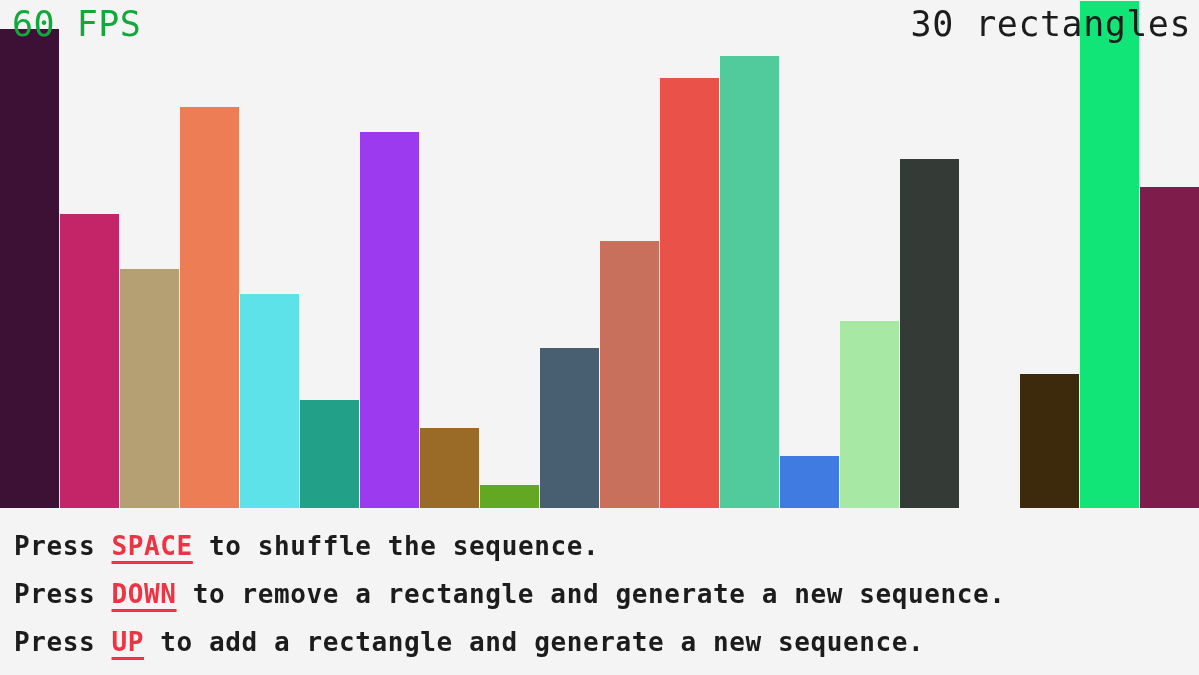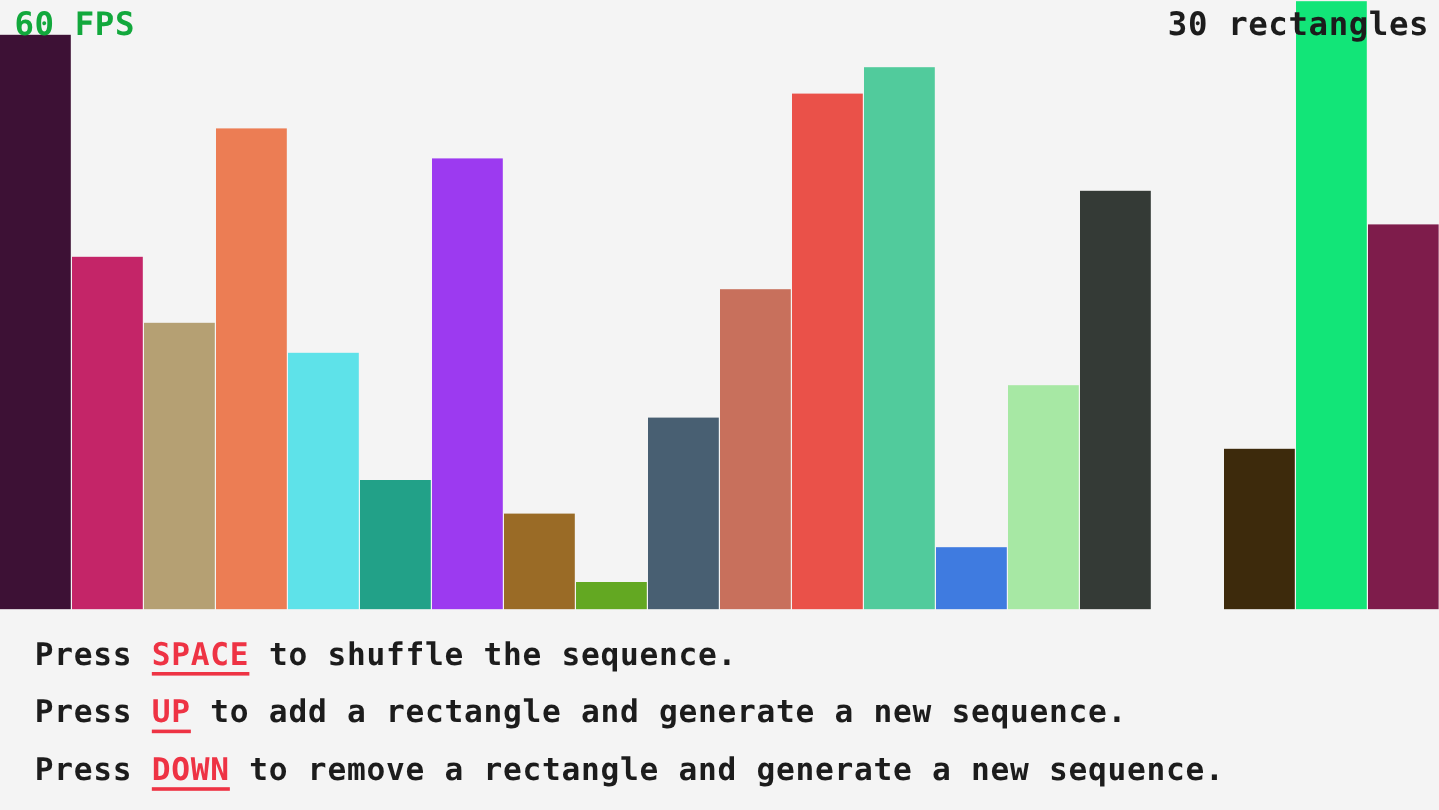--- a/index.html
+++ b/index.html
@@ -32,46 +32,46 @@
   }
   .bar {
     position: absolute;
     bottom: 0;
   }
 
   
   .hud {
     position: absolute;
     top: 7px;
-    font-size: 27px;
+    font-size: 35px;
     line-height: 1;
     letter-spacing: 0.5px;
     font-family: "DejaVu Sans Mono", "Liberation Mono", monospace;
-    font-weight: 700;
+    font-weight: 400;
     white-space: pre;
     text-align: right;
   }
   #fps-counter {
     left: 12px;
     color: #12a83c;
   }
   #rect-count {
     right: 8px;
     color: #1c1c1c;
   }
 
   
   #instructions {
     position: absolute;
     left: 0;
     top: 508px;
     width: 1199px;
     height: 167px;
     background: #f4f4f4;
-    padding: 14px 0 0 29px;
+    padding: 14px 0 0 14px;
     box-sizing: border-box;
   }
   .instruction-line {
     font-size: 26px;
     line-height: 48px;
     color: #1c1c1c;
     font-family: "DejaVu Sans Mono", "Liberation Mono", monospace;
     font-weight: 700;
     letter-spacing: 0.6px;
     white-space: pre;
@@ -109,17 +109,17 @@
       <div class="bar" style="left: 1080px; width: 59px; height: 507px; background: rgb(18, 229, 120);"></div>
       <div class="bar" style="left: 1140px; width: 59px; height: 321px; background: rgb(126, 28, 75);"></div>
     </div>
 
   <div class="hud" id="fps-counter">60 FPS</div>
 
   <div class="hud" id="rect-count">30 rectangles</div>
 
   <div id="instructions">
       <div class="instruction-line"><span>Press </span><span class="key" style="color: rgb(238, 51, 68);">SPACE</span><span> to shuffle the sequence.</span></div>
+      <div class="instruction-line"><span>Press </span><span class="key" style="color: rgb(238, 51, 68);">DOWN</span><span> to remove a rectangle and generate a new sequence.</span></div>
       <div class="instruction-line"><span>Press </span><span class="key" style="color: rgb(238, 51, 68);">UP</span><span> to add a rectangle and generate a new sequence.</span></div>
-      <div class="instruction-line"><span>Press </span><span class="key" style="color: rgb(238, 51, 68);">DOWN</span><span> to remove a rectangle and generate a new sequence.</span></div>
     </div>
 
 </div>
 
 </body></html>

